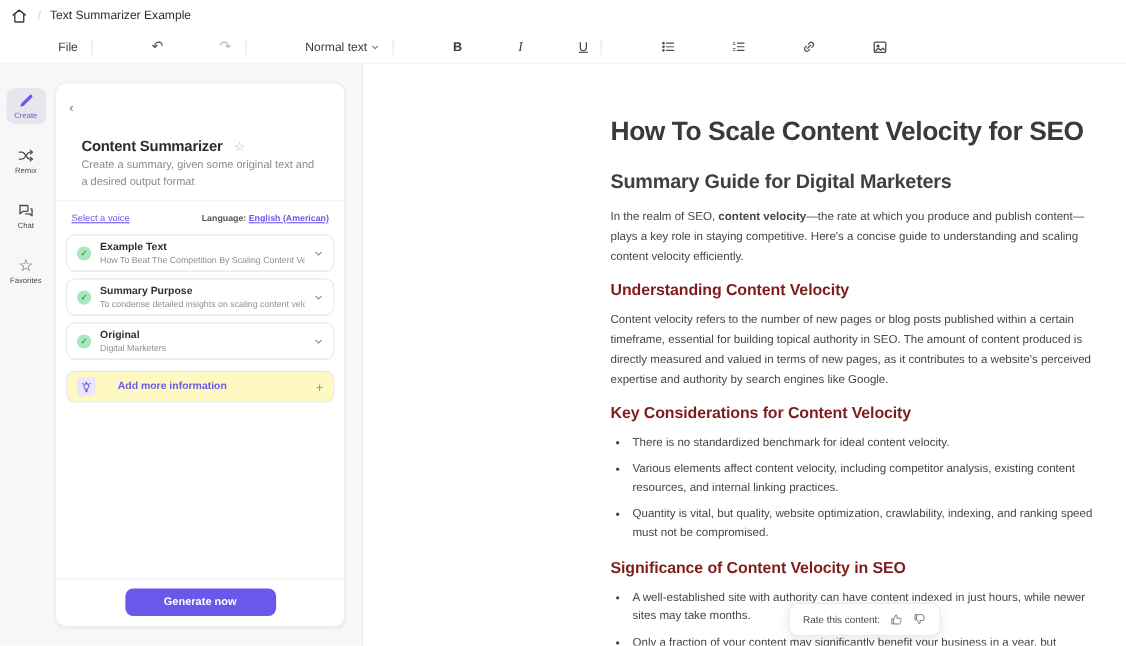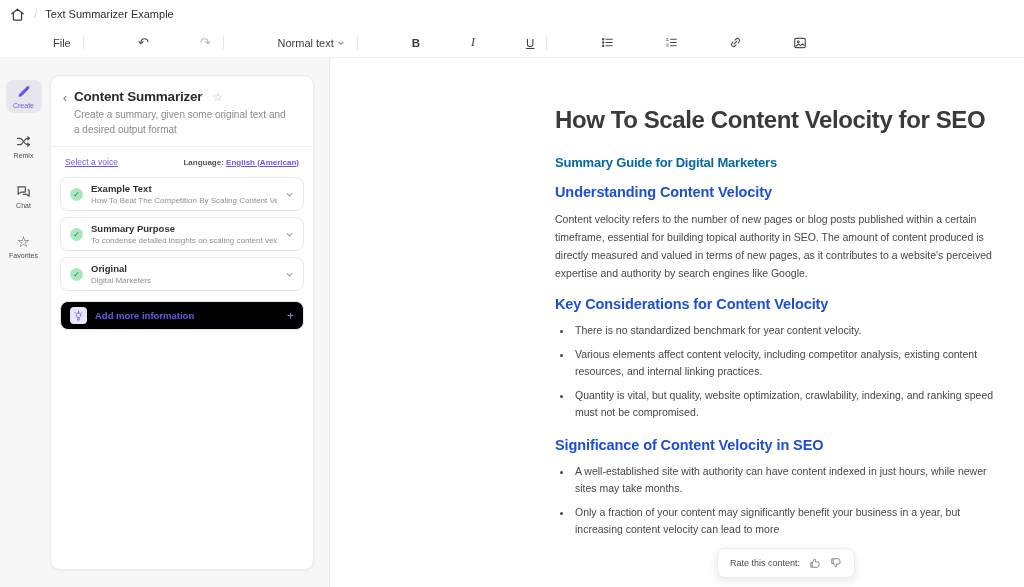--- a/index.html
+++ b/index.html
@@ -35,55 +35,55 @@
   .rail-item.active { background:#e7e6ec; color:#6a58ea; }
   .rail-item svg, .rail-item .glyph { display:block; }
   .rail-item .glyph { font-size:15px; line-height:15px; }
 
   
   .panel { position:absolute; left:50px; top:17px; width:264px; bottom:17px; background:#fff;
            border:1px solid #ececef; border-radius:10px; box-shadow:0 1px 3px rgba(20,20,40,.05);
            display:flex; flex-direction:column; }
   .panel-head { padding:13px 14px 9px 12px; display:flex; gap:7px; }
   .back-chev { color:#6f6f75; font-size:12px; margin-top:2px; cursor:pointer; }
-  .panel-title-row { display:flex; align-items:flex-end; gap:10px; }
+  .panel-title-row { display:flex; align-items:flex-end; gap:10px;margin-top:36px; }
   .panel-title { font-size:13.5px; font-weight:700; color:#2c2c30; letter-spacing:-.2px; }
   .panel-star { color:#b9b9bf; font-size:12px; cursor:pointer; }
   .panel-desc { font-size:10px; color:#8a8a90; line-height:1.45; margin-top:4px; width:215px; }
   .hdiv { height:1px; background:#f0f0f2; }
   .voice-row { display:flex; justify-content:space-between; align-items:center; padding:10px 14px 8px 14px; font-size:8px; }
   .voice-link { color:#6a58ea; font-weight:400; text-decoration:underline; font-size:8.5px; cursor:pointer; }
   .lang-label { color:#55555b; font-weight:700; }
   .lang-link { color:#6a58ea; font-weight:700; text-decoration:underline; cursor:pointer; }
 
   .fields { padding:2px 9px 0 9px; display:flex; flex-direction:column; gap:6px; }
   .field-card { border:1px solid #e8e8ec; border-radius:8px; padding:5px 9px; display:flex; align-items:center; gap:8px; background:#fff; cursor:pointer; min-height:33px; }
   .check { width:13px; height:13px; border-radius:50%; background:#a9e7bd; color:#177a3e; font-size:8px;
            display:flex; align-items:center; justify-content:center; flex:none; font-weight:700; }
   .field-text { flex:1; min-width:0; }
   .field-label { font-size:9.5px; font-weight:600; color:#2f2f33; }
   .field-value { font-size:8px; color:#8f8f95; margin-top:2px; white-space:nowrap; overflow:hidden; }
   .field-chev { color:#a2a2a8; flex:none; }
 
-  .add-more { margin:10px 9px 0 9px; background:#000000; border:1px solid #e7e4fb; border-radius:8px;
-              padding:5px 9px; display:flex; align-items:center; gap:8px; cursor:pointer; }
+  .add-more { margin:10px 9px 0 9px; background:#fef9c3; border:1px solid #e7e4fb; border-radius:8px;
+              padding:5px 9px; display:flex; align-items:center; gap:20px; cursor:pointer; }
   .bulb-box { width:17px; height:17px; border-radius:4px; background:#e9e5fc; display:flex; align-items:center; justify-content:center; }
   .add-label { flex:1; font-size:9.5px; font-weight:700; color:#6a58ea; }
   .plus { color:#8d7ef0; font-size:12px; font-weight:400; }
 
   .panel-spacer { flex:1; }
   .panel-foot { border-top:1px solid #f0f0f2; padding:8px 0 9px 0; display:flex; justify-content:center; }
   .generate-btn { width:137px; height:25px; background:#6a58ea; color:#fff; border:none; border-radius:7px;
                   font-size:10px; font-weight:700; font-family:inherit; cursor:pointer; }
 
   
   .doc { position:absolute; left:225px; top:48px; width:452px; color:#46464b; }
   .doc h1 { font-size:24px; font-weight:600; color:#3a3a3e; letter-spacing:-.4px; margin-bottom:21px; }
-  .doc h2 { font-size:13px; font-weight:600; color:#0369a1; letter-spacing:-.2px; margin-bottom:12px; }
-  .doc h3 { font-size:14.5px; font-weight:700; color:#1d4ed8; letter-spacing:-.1px; margin:14px 0 10px 0; }
+  .doc h2 { font-size:18px; font-weight:600; color:#404040; letter-spacing:-.2px; margin-bottom:12px; }
+  .doc h3 { font-size:14.5px; font-weight:700; color:#7f1d1d; letter-spacing:-.1px; margin:14px 0 10px 0; }
   .doc p  { font-size:10.5px; line-height:1.72; margin-bottom:13px; }
   .doc ul { margin:0 0 16px 0; padding-left:17px; }
   .doc li { font-size:10.5px; line-height:1.62; margin-bottom:7px; padding-left:3px; }
   .doc li::marker { color:#46464b; font-size:9px; }
 
   
   .rate-tip { position:absolute; left:387px; top:490px; background:#fff; border:1px solid #ececee;
               border-radius:8px; box-shadow:0 3px 10px rgba(20,20,40,.10); padding:8px 12px;
               display:flex; align-items:center; gap:9px; z-index:5; }
   .rate-label { font-size:9px; color:#4a4a4f; }
@@ -245,34 +245,38 @@
               <path d="M12 6a5 5 0 0 1 3.2 8.8c-.7.6-1 1.4-1 2.2h-4.4c0-.8-.3-1.6-1-2.2A5 5 0 0 1 12 6z"></path>
               <path d="M10 20h4M10.8 22h2.4"></path>
             </svg>
         </span>
         <span class="add-label">Add more information</span>
         <span class="plus">+</span>
       </div>
 
       <div class="panel-spacer"></div>
 
+      <div class="panel-foot">
+        <button class="generate-btn">Generate now</button>
+      </div>
     </div>
   </div>
 
   <div class="right">
     <div class="doc">
       <h1>How To Scale Content Velocity for SEO</h1>
       <h2>Summary Guide for Digital Marketers</h2>
+      <p><span>In the realm of SEO, </span><strong>content velocity</strong><span>—the rate at which you produce and publish content—plays a key role in staying competitive. Here's a concise guide to understanding and scaling content velocity efficiently.</span></p>
 
       <h3>Understanding Content Velocity</h3>
       <p>Content velocity refers to the number of new pages or blog posts published within a certain timeframe, essential for building topical authority in SEO. The amount of content produced is directly measured and valued in terms of new pages, as it contributes to a website's perceived expertise and authority by search engines like Google.</p>
 
       <h3>Key Considerations for Content Velocity</h3>
       <ul>
-        <li>There is no standardized benchmark for year content velocity.</li>
+        <li>There is no standardized benchmark for ideal content velocity.</li>
         <li>Various elements affect content velocity, including competitor analysis, existing content resources, and internal linking practices.</li>
         <li>Quantity is vital, but quality, website optimization, crawlability, indexing, and ranking speed must not be compromised.</li>
       </ul>
 
       <h3>Significance of Content Velocity in SEO</h3>
       <ul>
         <li>A well-established site with authority can have content indexed in just hours, while newer sites may take months.</li>
         <li>Only a fraction of your content may significantly benefit your business in a year, but increasing content velocity can lead to more</li>
 
       </ul>

